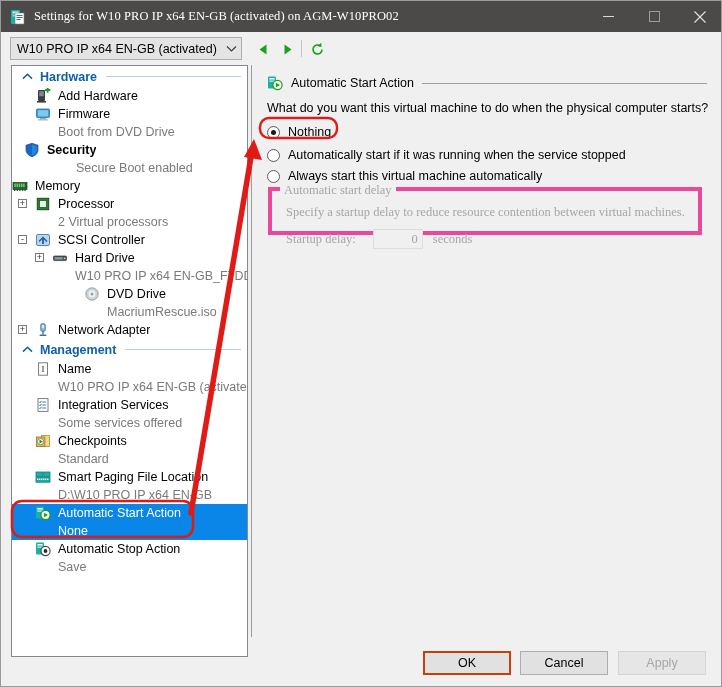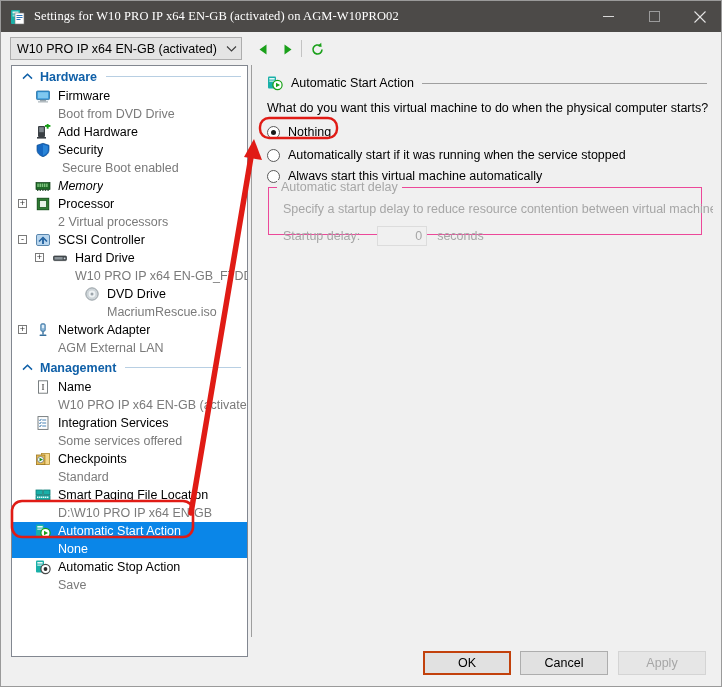--- a/index.html
+++ b/index.html
@@ -209,21 +209,22 @@
   }
   .radio-label {
     font-size: 12.5px; color: #000;
     margin-left: 8px; white-space: nowrap;
   }
 
   
   #delay-group {
     position: absolute; left: 11px; top: 122px;
     width: 434px; height: 48px;
-    border: 1px solid #ec4899;
+    border: 4px solid #ec4899;
+    font-family: Liberation Serif, serif;
   }
   #delay-legend {
     position: absolute; left: 8px; top: -8px;
     background: #f0f0f0;
     padding: 0 4px;
     font-size: 12.5px; color: #a6a6a6;
     white-space: nowrap;
   }
   #delay-desc {
     position: absolute; left: 14px; top: 14px;
@@ -347,53 +348,53 @@
           <svg width="11" height="9" viewBox="0 0 11 9">
             <polyline points="1,6.6 5.5,2.2 10,6.6" fill="none" stroke="#1060a8" stroke-width="1.5"></polyline>
           </svg>
         </span>
         <span class="section-label">Hardware</span>
         <span class="section-rule"></span>
       </div>
       <div style="position: relative;">
         <div class="node node-row" style="padding-left: 23px; position: relative;">
           <span class="tree-ico"><svg width="16" height="16" viewBox="0 0 16 16">
-              <rect x="1.5" y="3" width="13" height="8.6" rx="1" fill="#2f93d8" stroke="#2a6e9e" stroke-width=".8"></rect>
-              <rect x="2.8" y="4.2" width="10.4" height="6.2" fill="#7fc8f0"></rect>
-              <rect x="5" y="12" width="6" height="1.4" fill="#9aa6ad"></rect>
-              <rect x="3" y="13.4" width="10" height="1" fill="#9aa6ad"></rect>
-            </svg></span>
-          <span class="node-label">Firmware</span>
-        </div>
-        <div class="sub" style="padding-left: 46px; position: relative;">Boot from DVD Drive</div>
-      </div>
-      <div style="position: relative;">
-        <div class="node node-row" style="padding-left: 23px; position: relative;">
-          <span class="tree-ico"><svg width="16" height="16" viewBox="0 0 16 16">
               <rect x="3" y="2" width="7" height="11" rx="1" fill="#3a3f44"></rect>
               <rect x="4.2" y="3.2" width="4.6" height="5" fill="#7d858c"></rect>
               <rect x="2" y="13" width="9" height="1.6" fill="#3a3f44"></rect>
               <rect x="10" y="1" width="5.4" height="1.9" fill="#17a016"></rect>
               <rect x="11.7" y="-0.7" width="1.9" height="5.4" fill="#17a016"></rect>
             </svg></span>
           <span class="node-label">Add Hardware</span>
         </div>
       </div>
       <div style="position: relative;">
         <div class="node node-row" style="padding-left: 23px; position: relative;">
           <span class="tree-ico"><svg width="16" height="16" viewBox="0 0 16 16">
+              <rect x="1.5" y="3" width="13" height="8.6" rx="1" fill="#2f93d8" stroke="#2a6e9e" stroke-width=".8"></rect>
+              <rect x="2.8" y="4.2" width="10.4" height="6.2" fill="#7fc8f0"></rect>
+              <rect x="5" y="12" width="6" height="1.4" fill="#9aa6ad"></rect>
+              <rect x="3" y="13.4" width="10" height="1" fill="#9aa6ad"></rect>
+            </svg></span>
+          <span class="node-label">Firmware</span>
+        </div>
+        <div class="sub" style="padding-left: 46px; position: relative;">Boot from DVD Drive</div>
+      </div>
+      <div style="position: relative;">
+        <div class="node node-row" style="padding-left: 12px; position: relative; font-weight: bold;">
+          <span class="tree-ico"><svg width="16" height="16" viewBox="0 0 16 16">
               <path d="M8 1.3 L14 3.3 V8 C14 11.4 11.2 13.6 8 14.7 C4.8 13.6 2 11.4 2 8 V3.3 Z" fill="#1668c2" stroke="#10508f" stroke-width=".7"></path>
               <path d="M8 2.6 L12.8 4.2 V8 C12.8 10.6 10.6 12.5 8 13.4 Z" fill="#2a85d8"></path>
             </svg></span>
           <span class="node-label">Security</span>
         </div>
-        <div class="sub" style="padding-left: 50px; position: relative;">Secure Boot enabled</div>
-      </div>
-      <div style="position: relative;">
-        <div class="node node-row" style="padding-left: 23px; position: relative; font-style: italic;">
+        <div class="sub" style="padding-left: 64px; position: relative;">Secure Boot enabled</div>
+      </div>
+      <div style="position: relative;">
+        <div class="node node-row" style="position: relative;">
           <span class="tree-ico"><svg width="16" height="16" viewBox="0 0 16 16">
               <rect x="1" y="4.5" width="14" height="7" fill="#1f6a28" stroke="#0f3d16" stroke-width=".7"></rect>
               <g fill="#7ec27e">
                 <rect x="2.3" y="5.6" width="1.5" height="3.4"></rect>
                 <rect x="4.5" y="5.6" width="1.5" height="3.4"></rect>
                 <rect x="6.7" y="5.6" width="1.5" height="3.4"></rect>
                 <rect x="8.9" y="5.6" width="1.5" height="3.4"></rect>
                 <rect x="11.1" y="5.6" width="1.5" height="3.4"></rect>
               </g>
               <g fill="#0f3d16">
@@ -456,21 +457,20 @@
         <div class="node node-row" style="padding-left: 23px; position: relative;">
           <span class="expander" style="left:6px">+</span>
           <span class="tree-ico"><svg width="16" height="16" viewBox="0 0 16 16">
               <rect x="5.8" y="1.8" width="4.4" height="7.4" rx="1.2" fill="#8fb9da" stroke="#37709e" stroke-width=".9"></rect>
               <rect x="6.9" y="3" width="2.2" height="3.2" fill="#dfeefa"></rect>
               <rect x="7.3" y="9.2" width="1.4" height="3.4" fill="#37709e"></rect>
               <rect x="4.6" y="12.4" width="6.8" height="1.7" rx=".5" fill="#37709e"></rect>
             </svg></span>
           <span class="node-label">Network Adapter</span>
         </div>
-        <div class="sub" style="padding-left: 46px; position: relative;">AGM External LAN</div>
       </div>
       <div class="section-head">
         <span class="section-chevron">
           <svg width="11" height="9" viewBox="0 0 11 9">
             <polyline points="1,6.6 5.5,2.2 10,6.6" fill="none" stroke="#1060a8" stroke-width="1.5"></polyline>
           </svg>
         </span>
         <span class="section-label">Management</span>
         <span class="section-rule"></span>
       </div>

